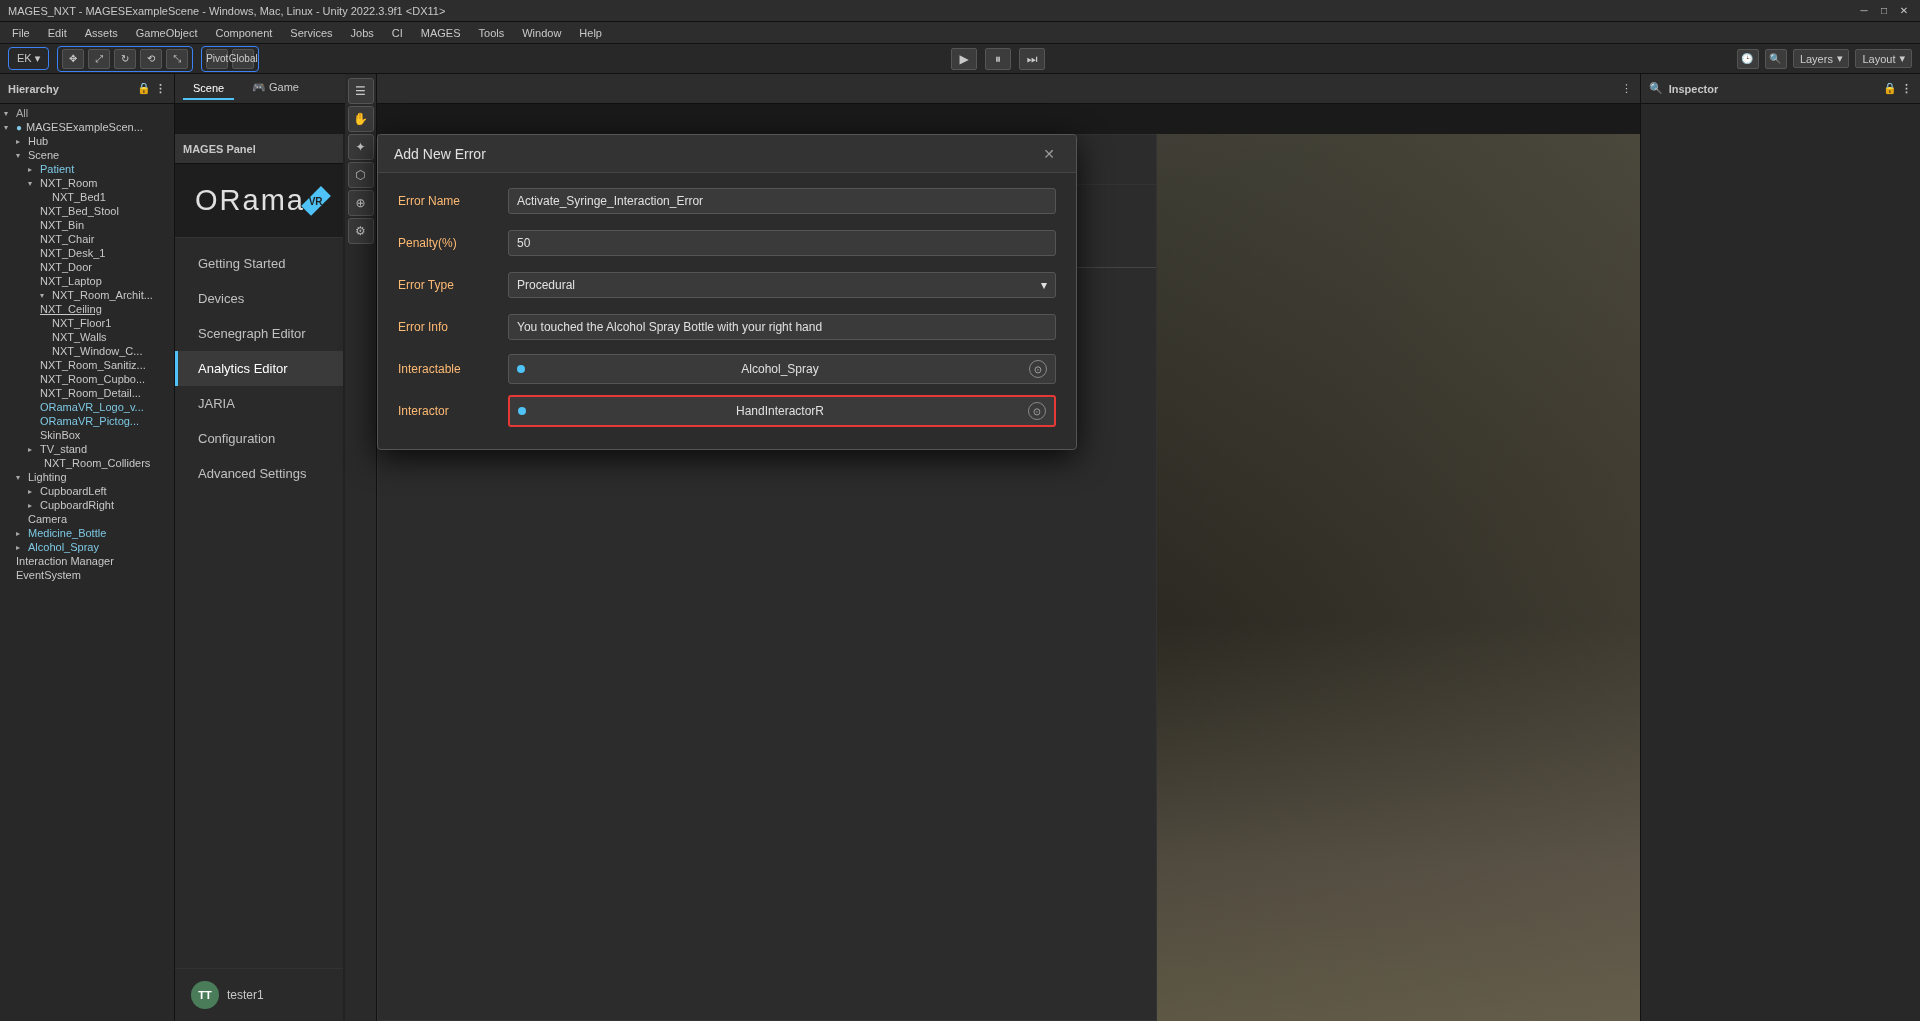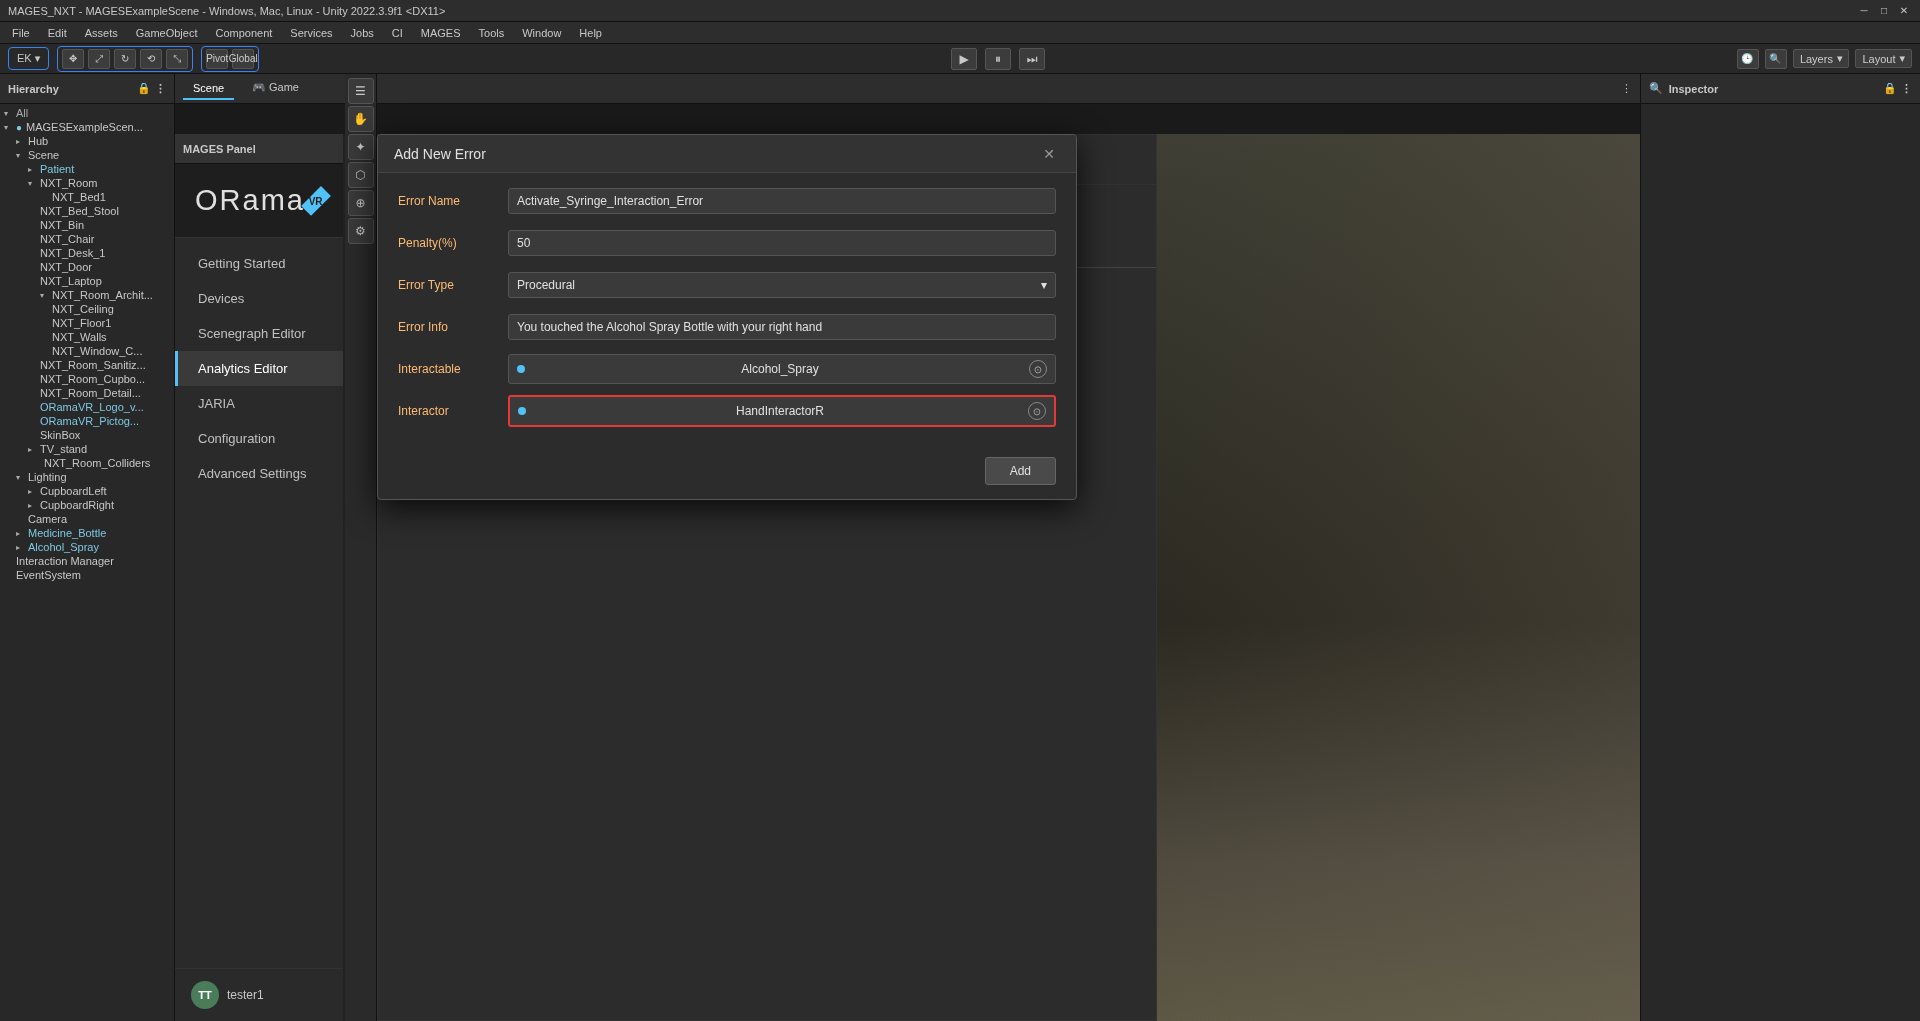--- a/index.html
+++ b/index.html
@@ -221,21 +221,21 @@
       <div class="tree-item" style="padding-left:40px;">
         <span>NXT_Door</span>
       </div>
       <div class="tree-item" style="padding-left:40px;">
         <span>NXT_Laptop</span>
       </div>
       <div class="tree-item" style="padding-left:40px;">
         <span class="tree-arrow">▾</span>
         <span>NXT_Room_Archit...</span>
       </div>
-      <div class="tree-item" style="padding-left:52px;">
+      <div class="tree-item" style="padding-left:40px;text-decoration:underline;">
         <span>NXT_Ceiling</span>
       </div>
       <div class="tree-item" style="padding-left:52px;">
         <span>NXT_Floor1</span>
       </div>
       <div class="tree-item" style="padding-left:52px;">
         <span>NXT_Walls</span>
       </div>
       <div class="tree-item" style="padding-left:52px;">
         <span>NXT_Window_C...</span>
@@ -413,23 +413,20 @@
 
         <div class="dialog-field">
           <span class="dialog-field-label">Interactor</span>
           <div class="dialog-object-field interactor-highlighted" style="border: 2px solid #e53935;">
             <span class="obj-dot"></span>
             <span>HandInteractorR</span>
             <div class="obj-circle-btn">⊙</div>
           </div>
         </div>
       </div>
-      <div class="dialog-footer">
-        <button class="btn-add">Add</button>
-      </div>
     </div>
 
     <div class="viewport-content" style="z-index:0;">
       <div class="scene-preview">
         <div class="scene-floor"></div>
         <div class="scene-wall"></div>
       </div>
     </div>
   </div>
 

